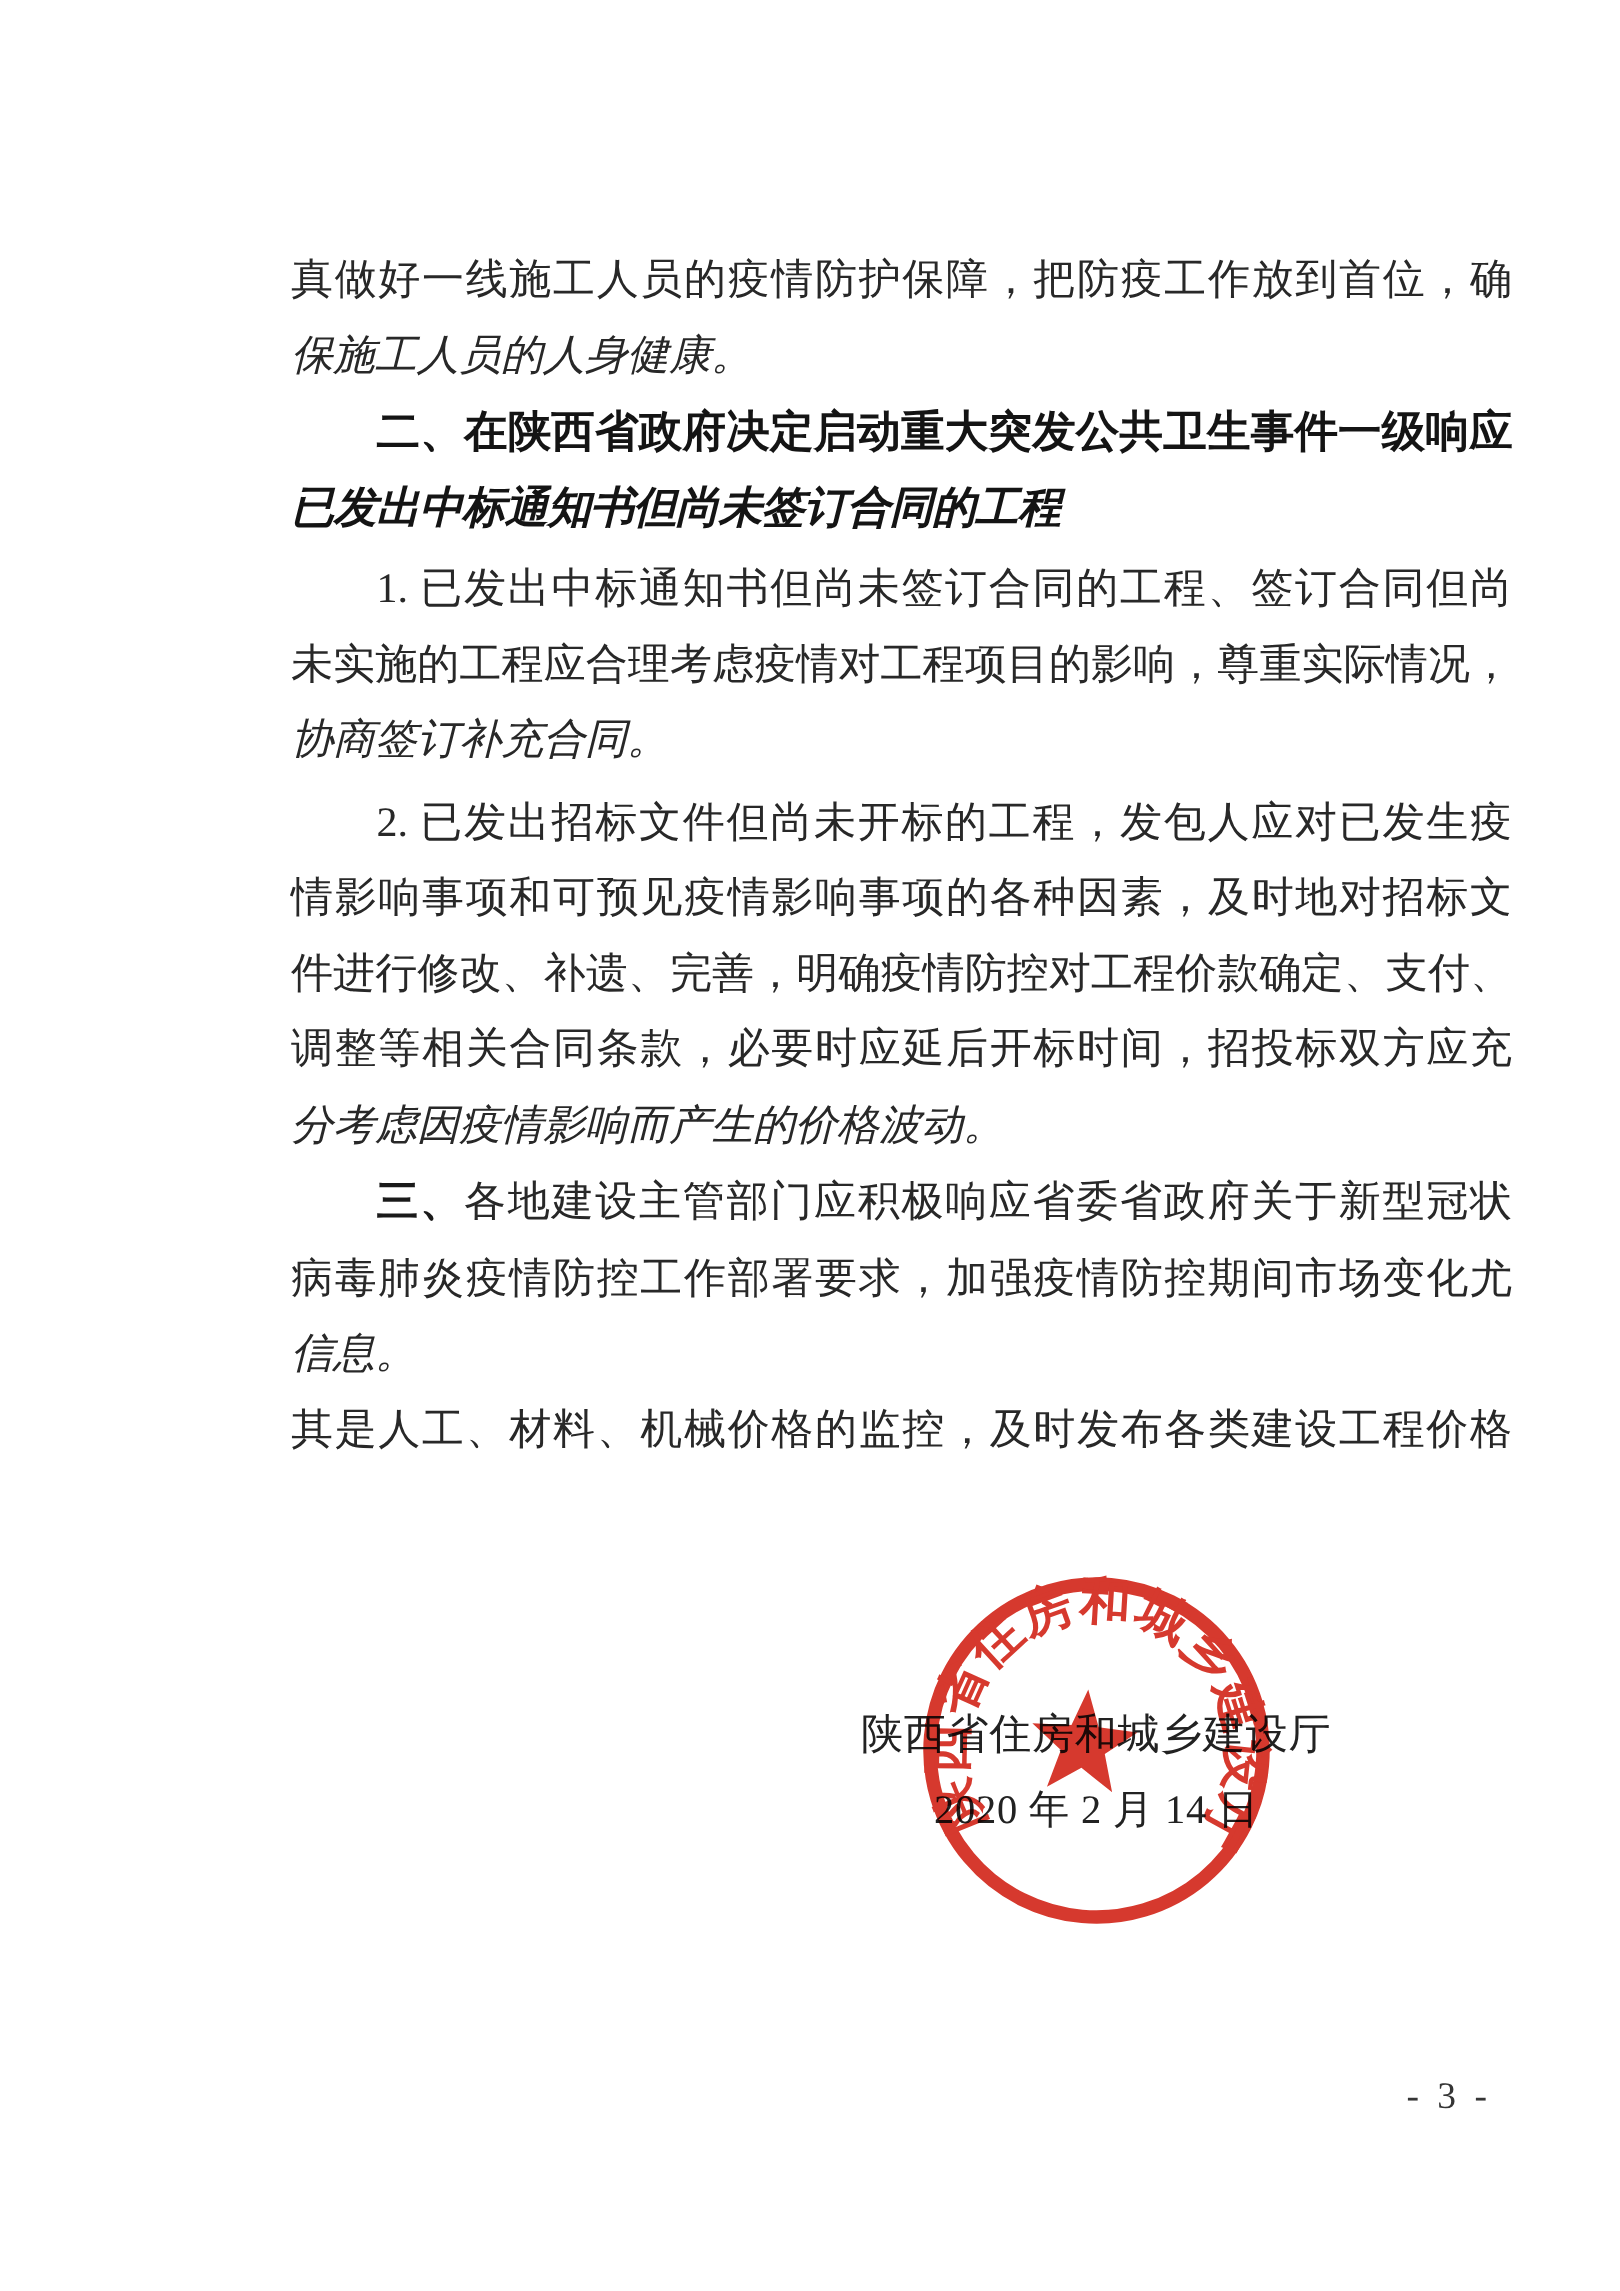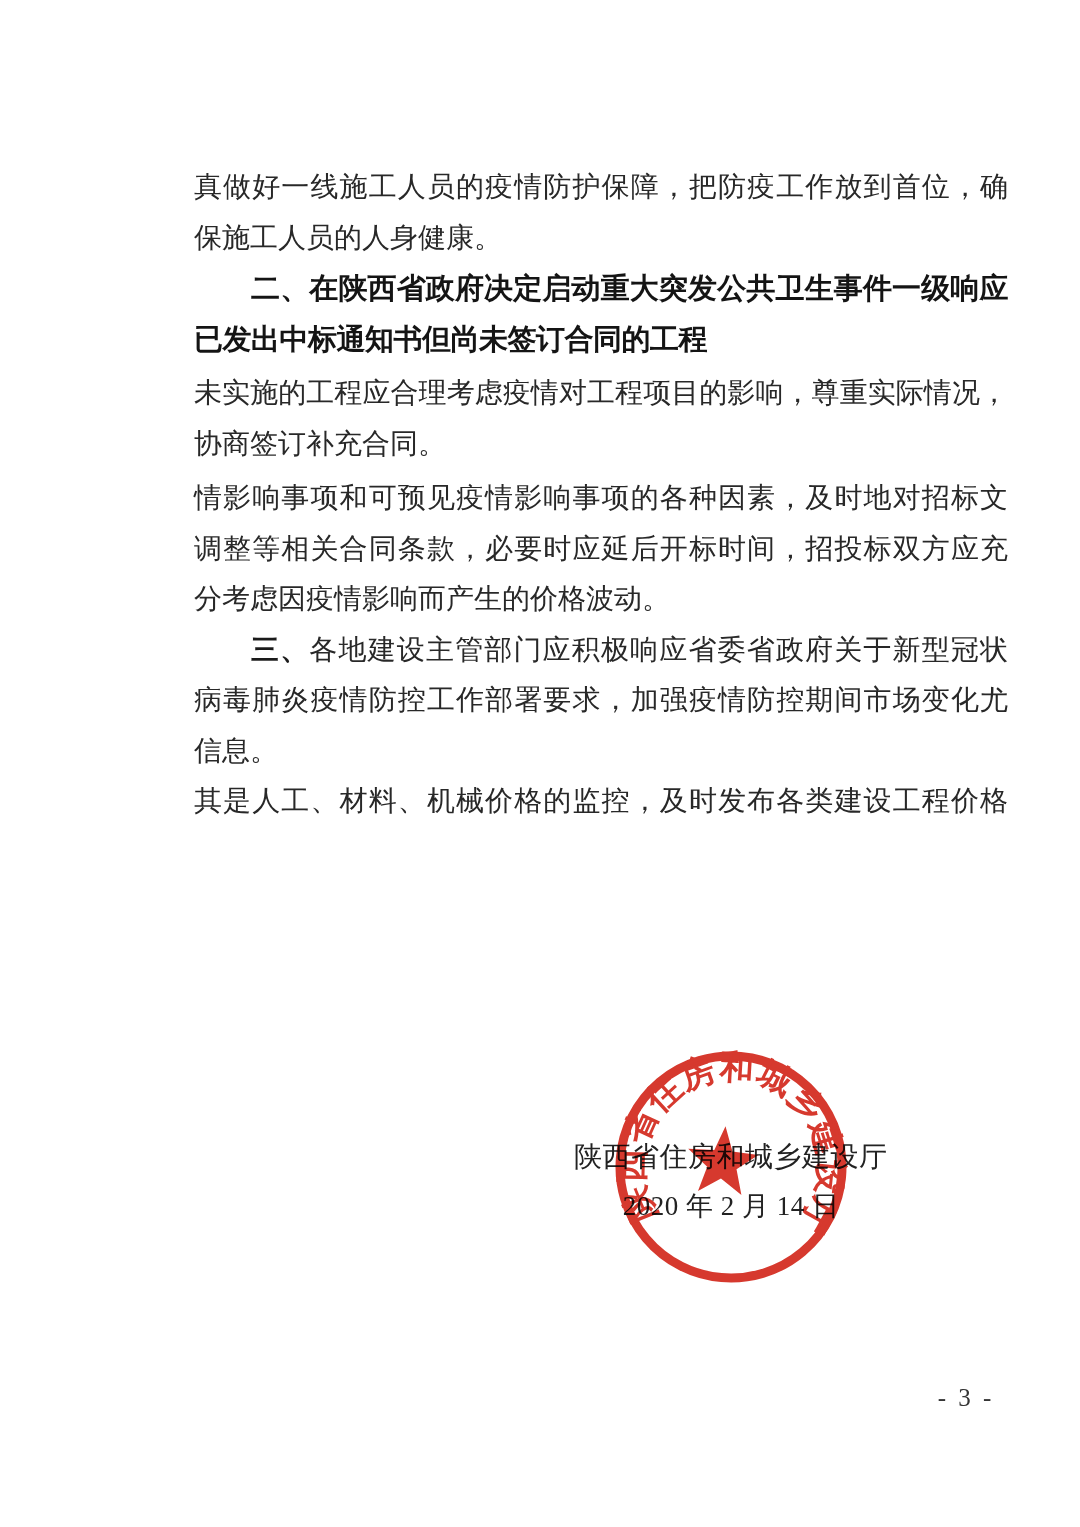--- a/index.html
+++ b/index.html
@@ -12,21 +12,21 @@
     position:absolute;left:138px;top:162px;width:814px;
     font-size:28px;line-height:50.5px;color:#282828;
   }
   .para{margin:0;}
   .para.gap4{margin-top:4px;}
   .line{
     display:block;
     text-align:justify;text-align-last:justify;text-justify:inter-character;
     white-space:nowrap;
   }
-  .line.last{text-align-last:left;}
+  .line.last{text-align-last:left;font-style:italic;}
   .line.indent{padding-left:57px;}
   .heading .line{
     font-family:"Liberation Sans","DejaVu Sans",sans-serif;
     font-weight:700;font-size:29px;color:#141414;letter-spacing:-0.5px;
   }
   .marker{
     font-family:"Liberation Sans","DejaVu Sans",sans-serif;
     font-weight:700;color:#1a1a1a;
   }
   .sig-agency{
@@ -61,26 +61,29 @@
       <span class="line">真做好一线施工人员的疫情防护保障，把防疫工作放到首位，确</span>
       <span class="line last">保施工人员的人身健康。</span>
     </div>
 
     <div class="para heading">
       <span class="line indent">二、在陕西省政府决定启动重大突发公共卫生事件一级响应</span>
       <span class="line last">已发出中标通知书但尚未签订合同的工程</span>
     </div>
 
     <div class="para gap4">
+      <span class="line indent">1. 已发出中标通知书但尚未签订合同的工程、签订合同但尚</span>
       <span class="line">未实施的工程应合理考虑疫情对工程项目的影响，尊重实际情况，</span>
       <span class="line last">协商签订补充合同。</span>
     </div>
 
     <div class="para gap4">
+      <span class="line indent">2. 已发出招标文件但尚未开标的工程，发包人应对已发生疫</span>
       <span class="line">情影响事项和可预见疫情影响事项的各种因素，及时地对招标文</span>
+      <span class="line">件进行修改、补遗、完善，明确疫情防控对工程价款确定、支付、</span>
       <span class="line">调整等相关合同条款，必要时应延后开标时间，招投标双方应充</span>
       <span class="line last">分考虑因疫情影响而产生的价格波动。</span>
     </div>
 
     <div class="para">
       <span class="line indent"><span class="marker">三、</span><span>各地建设主管部门应积极响应省委省政府关于新型冠状</span></span>
       <span class="line">病毒肺炎疫情防控工作部署要求，加强疫情防控期间市场变化尤</span>
       <span class="line last">信息。</span>
       <span class="line">其是人工、材料、机械价格的监控，及时发布各类建设工程价格</span>
     </div>

